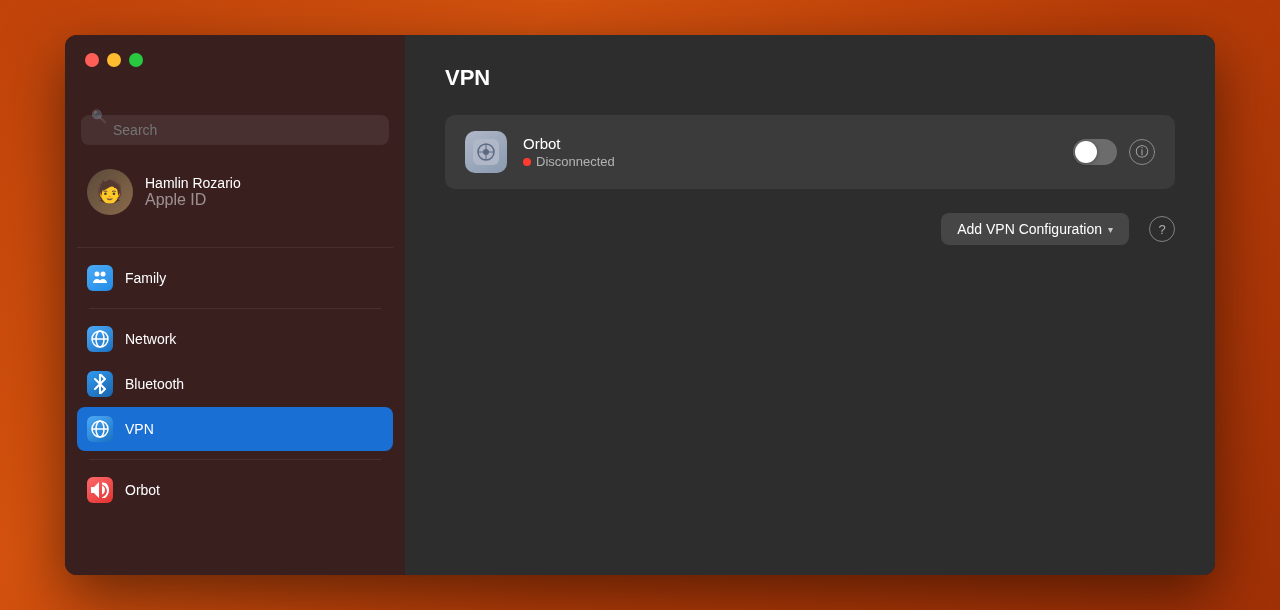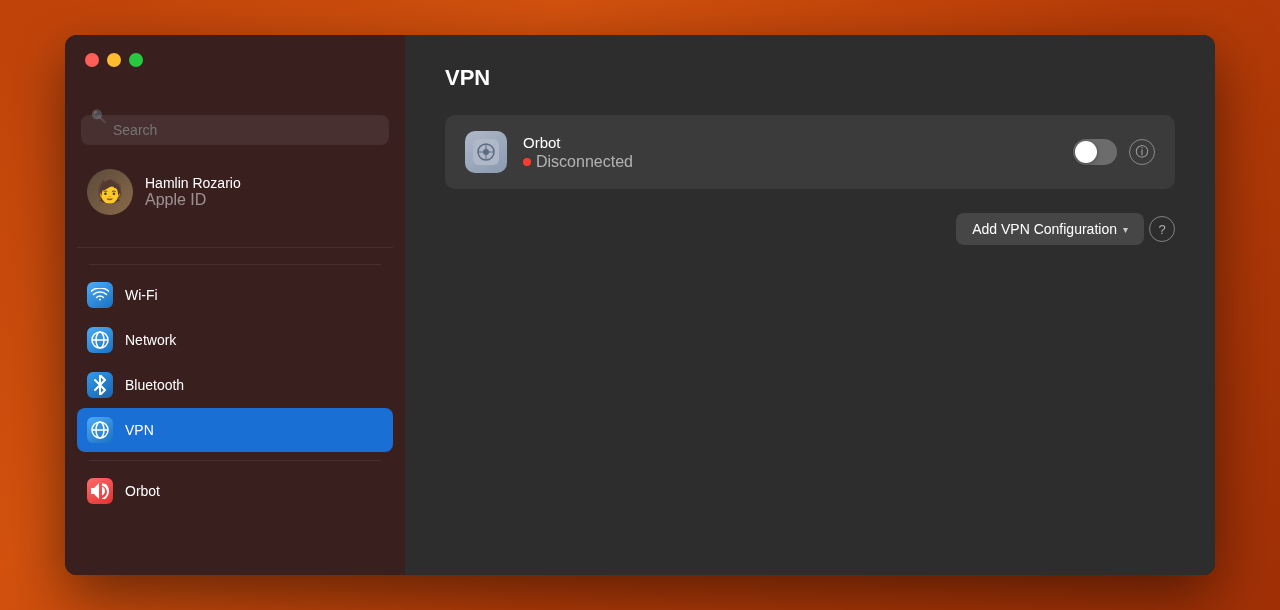--- a/index.html
+++ b/index.html
@@ -232,21 +232,21 @@
 
     .status-dot {
       width: 8px;
       height: 8px;
       border-radius: 50%;
       background: #ff3b30;
     }
 
     .status-text {
       color: rgba(255,255,255,0.6);
-      font-size: 16px;
+      font-size: 13px;
     }
 
     .vpn-controls {
       display: flex;
       align-items: center;
       gap: 12px;
     }
 
     
     .toggle-switch {
@@ -280,21 +280,21 @@
       color: rgba(255,255,255,0.6);
       font-size: 13px;
       font-weight: 500;
       cursor: pointer;
     }
 
     .bottom-controls {
       display: flex;
       justify-content: flex-end;
       align-items: center;
-      gap: 5px;
+      gap: 20px;
     }
 
     .add-vpn-btn {
       background: rgba(255,255,255,0.12);
       border: none;
       border-radius: 8px;
       padding: 8px 16px;
       color: #ffffff;
       font-size: 14px;
       display: flex;
@@ -350,34 +350,34 @@
           <span class="user-name">Hamlin Rozario</span>
           <span class="user-subtitle">Apple ID</span>
         </div>
       </div>
     </div>
 
     <div class="divider"></div>
 
     <div class="sidebar-section">
 
+      <div class="sidebar-item">
+        <div class="sidebar-icon icon-family">
+          <svg width="16" height="16" viewBox="0 0 16 16" fill="white">
+            <circle cx="5" cy="4" r="2.5"></circle>
+            <circle cx="11" cy="4" r="2.5"></circle>
+            <path d="M1 13c0-2.2 1.8-4 4-4s4 1.8 4 4" fill="white"></path>
+            <path d="M7 13c0-2.2 1.8-4 4-4s4 1.8 4 4" fill="white"></path>
+          </svg>
+        </div>
+        <span class="sidebar-item-label">Family</span>
+      </div>
 
       <div class="divider"></div>
 
-      <div class="sidebar-item">
-        <div class="sidebar-icon icon-wifi">
-          <svg width="18" height="14" viewBox="0 0 18 14" fill="none">
-            <path d="M9 12.5a1 1 0 100-2 1 1 0 000 2z" fill="white"></path>
-            <path d="M5.5 9.5C6.4 8.6 7.6 8 9 8s2.6.6 3.5 1.5" stroke="white" stroke-width="1.5" stroke-linecap="round" fill="none"></path>
-            <path d="M2.5 6.5C4.1 4.9 6.4 4 9 4s4.9.9 6.5 2.5" stroke="white" stroke-width="1.5" stroke-linecap="round" fill="none"></path>
-            <path d="M0 3.5C2.2 1.3 5.4 0 9 0s6.8 1.3 9 3.5" stroke="white" stroke-width="1.5" stroke-linecap="round" fill="none"></path>
-          </svg>
-        </div>
-        <span class="sidebar-item-label">Wi-Fi</span>
-      </div>
 
       <div class="sidebar-item">
         <div class="sidebar-icon icon-network">
           <svg width="18" height="18" viewBox="0 0 18 18" fill="none">
             <circle cx="9" cy="9" r="8" stroke="white" stroke-width="1.5"></circle>
             <ellipse cx="9" cy="9" rx="4" ry="8" stroke="white" stroke-width="1.5"></ellipse>
             <line x1="1" y1="9" x2="17" y2="9" stroke="white" stroke-width="1.5"></line>
           </svg>
         </div>
         <span class="sidebar-item-label">Network</span>

